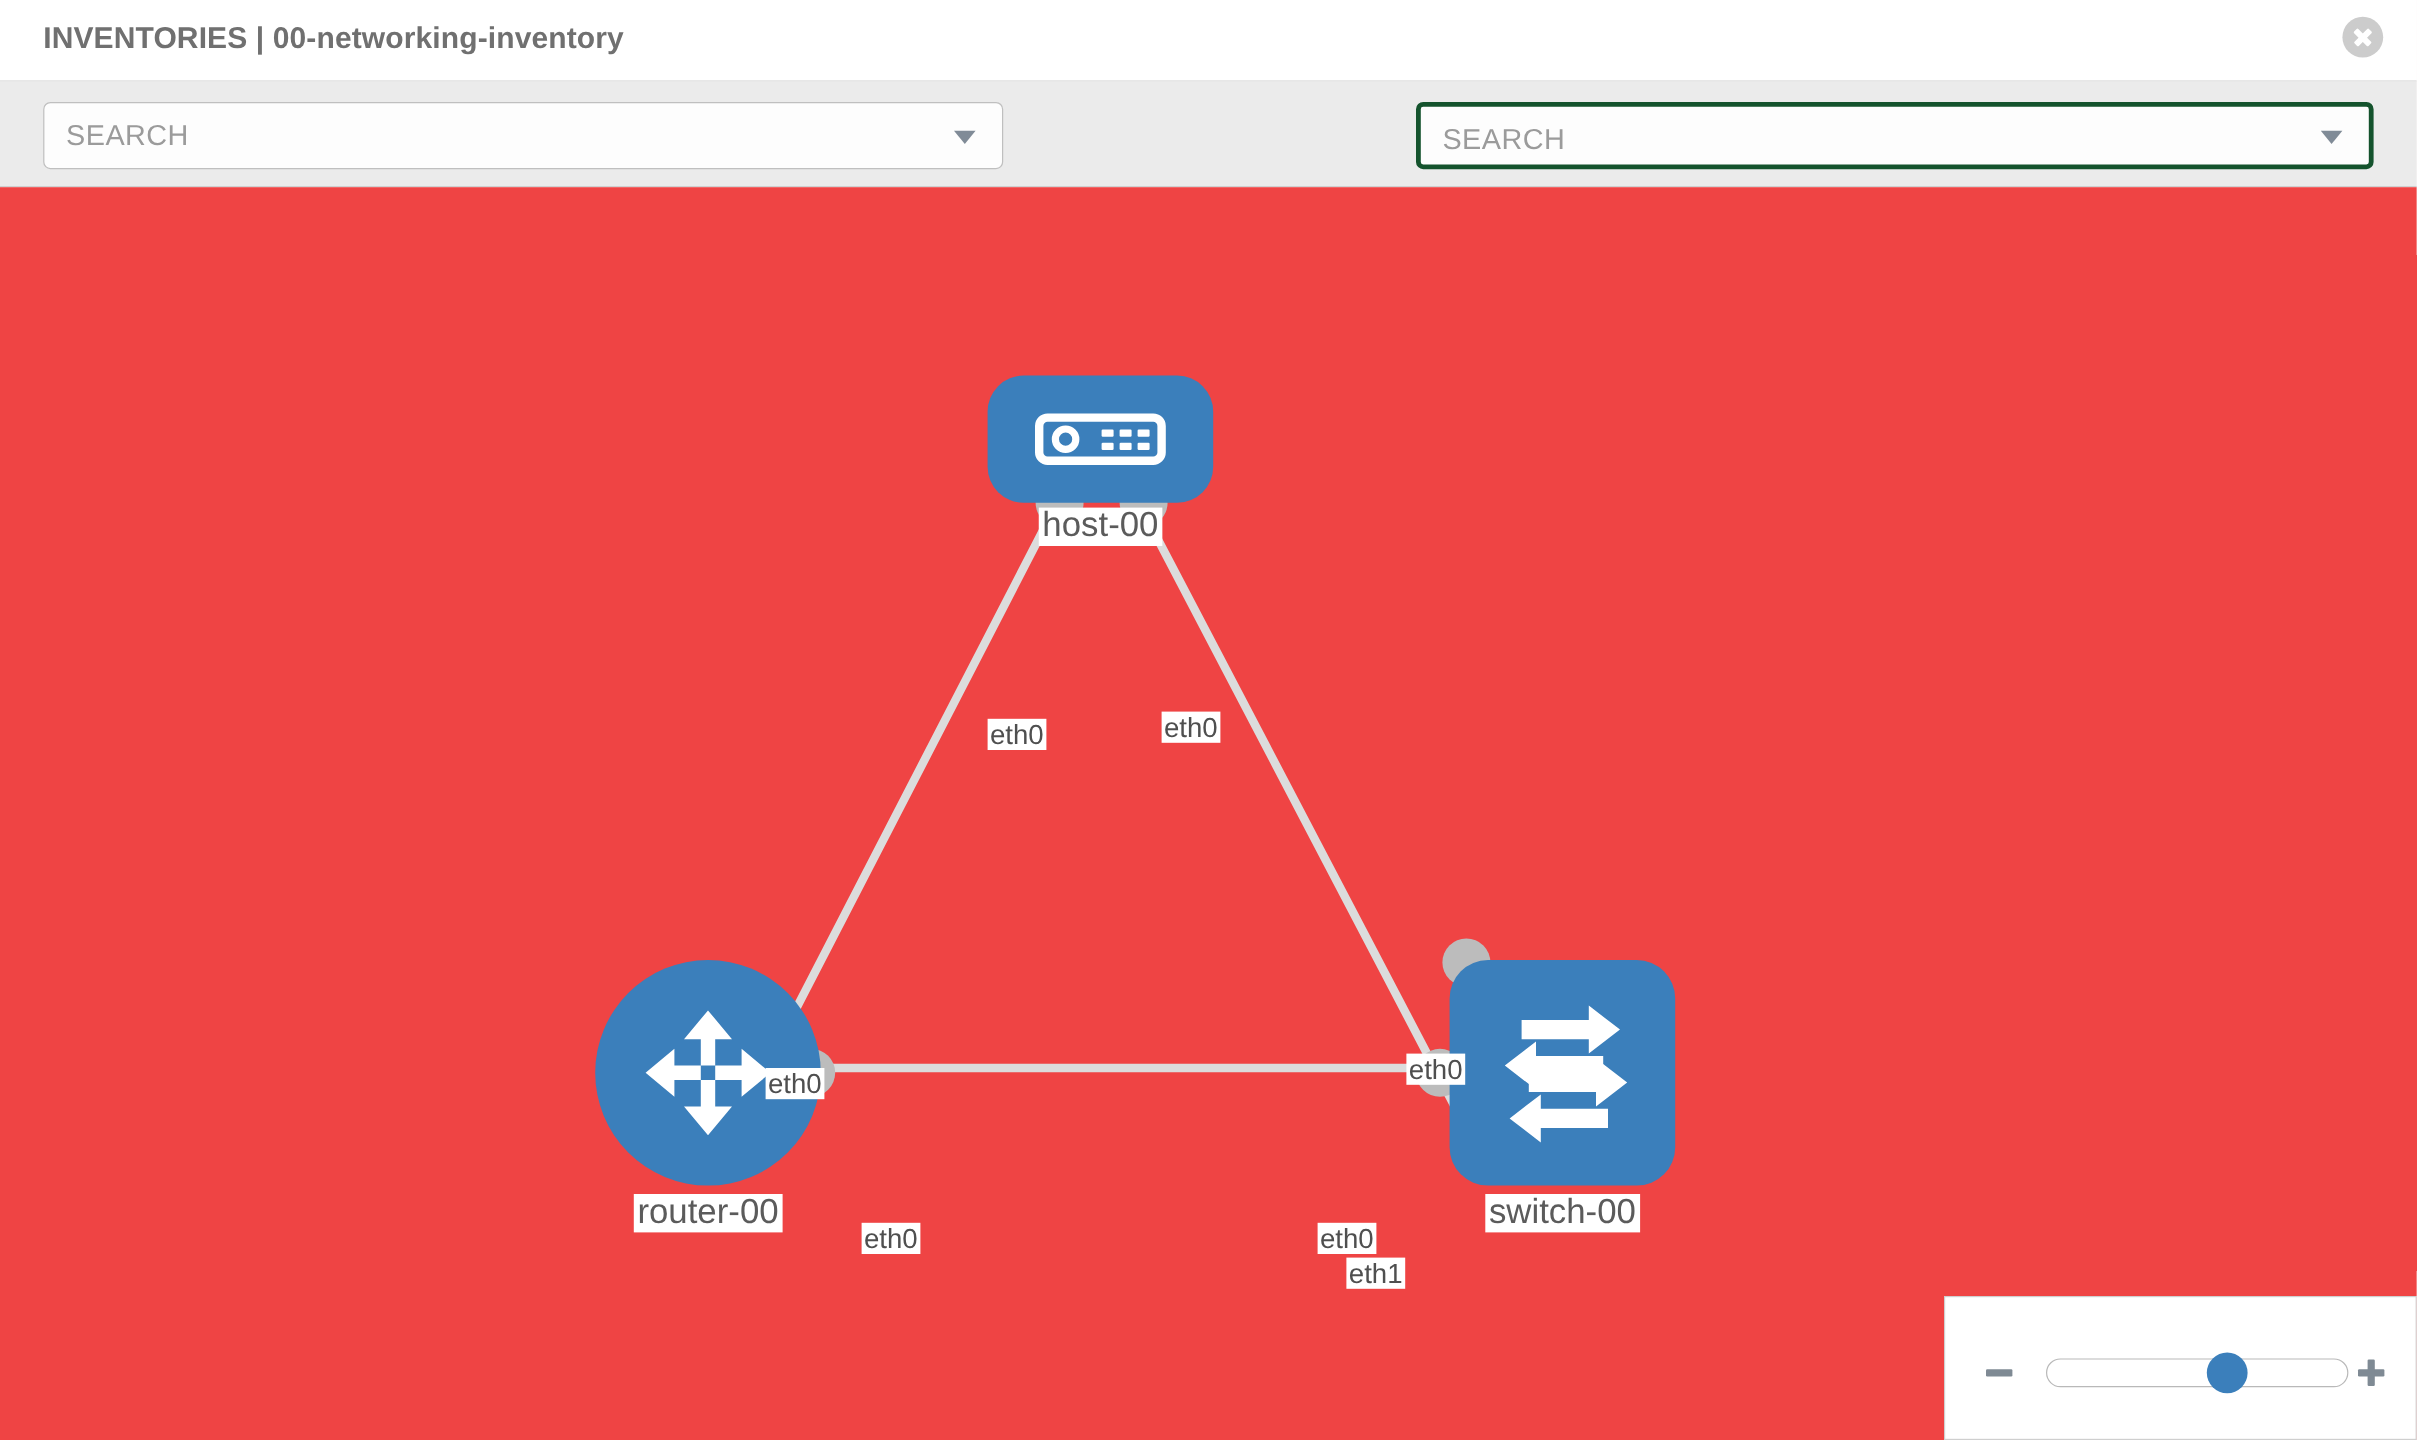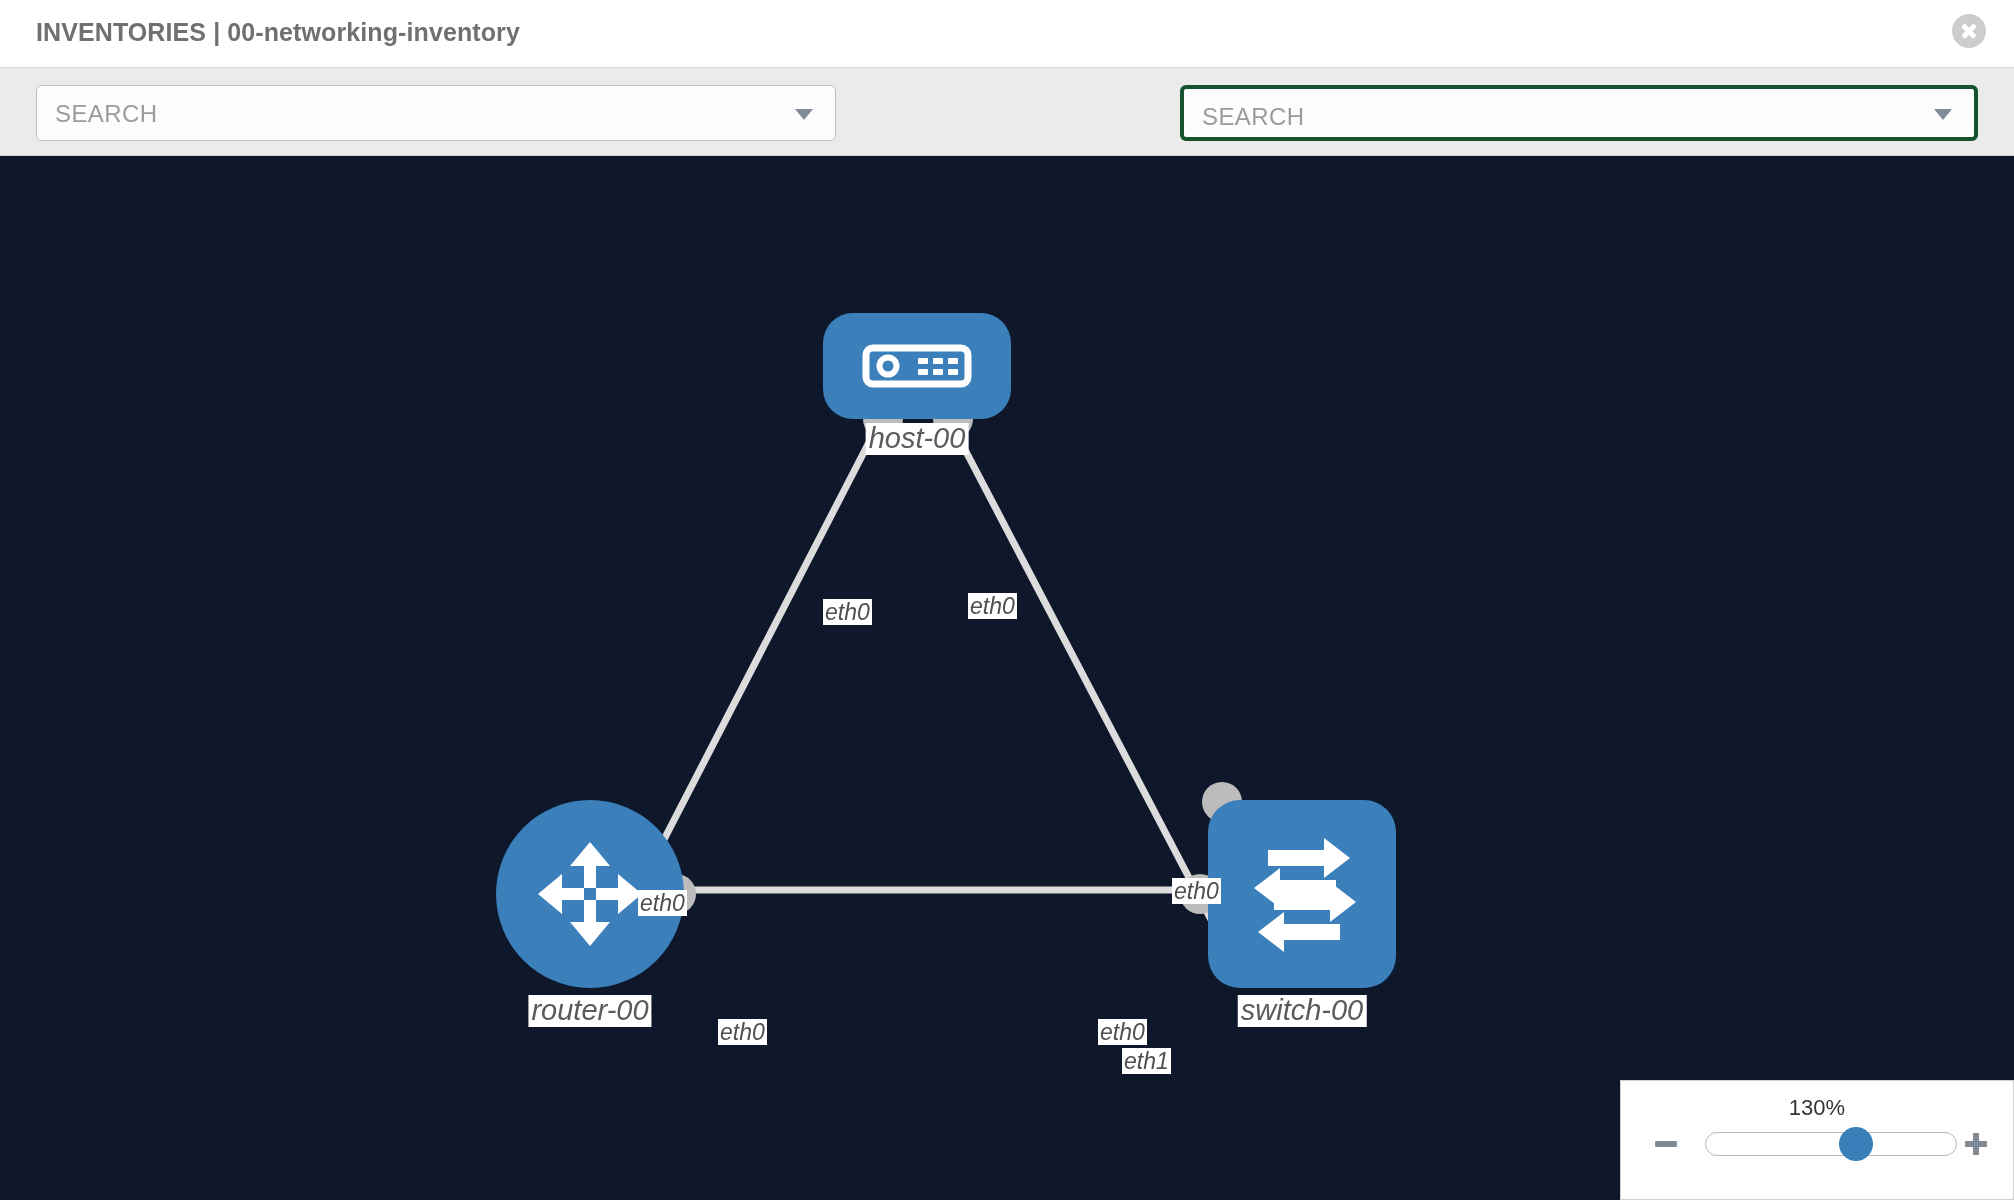--- a/index.html
+++ b/index.html
@@ -140,23 +140,22 @@
     color: #9b9b9b;
     letter-spacing: 0.4px;
   }
 
   
   .canvas {
     position: absolute;
     left: 0; top: 156px;
     width: 2014px;
     height: 1044px;
-    background: #0f172a;
+    background: #ef4444;
     overflow: hidden;
-    font-style: italic;
   }
   .canvas svg.links {
     position: absolute;
     left: 0; top: 0;
     width: 2014px;
     height: 1044px;
   }
 
   
   .node {
@@ -399,21 +398,20 @@
 
       <div class="node-label" style="top:195px;">switch-00</div>
     </div>
 
     <div class="edge-label" style="left:1172px; top:722px;">eth0</div>
     <div class="edge-label" style="left:1098px; top:863px;">eth0</div>
     <div class="edge-label" style="left:1122px; top:863px;margin-top:29px;">eth1</div>
   </div>
 
   <div class="zoom-panel">
-    <div class="zoom-value">130%</div>
     <div class="zoom-minus"></div>
     <div class="zoom-track">
       <div class="zoom-thumb" style="left: 60%;"></div>
     </div>
     <div class="zoom-plus"></div>
   </div>
 
 </div>
 
 </body></html>

